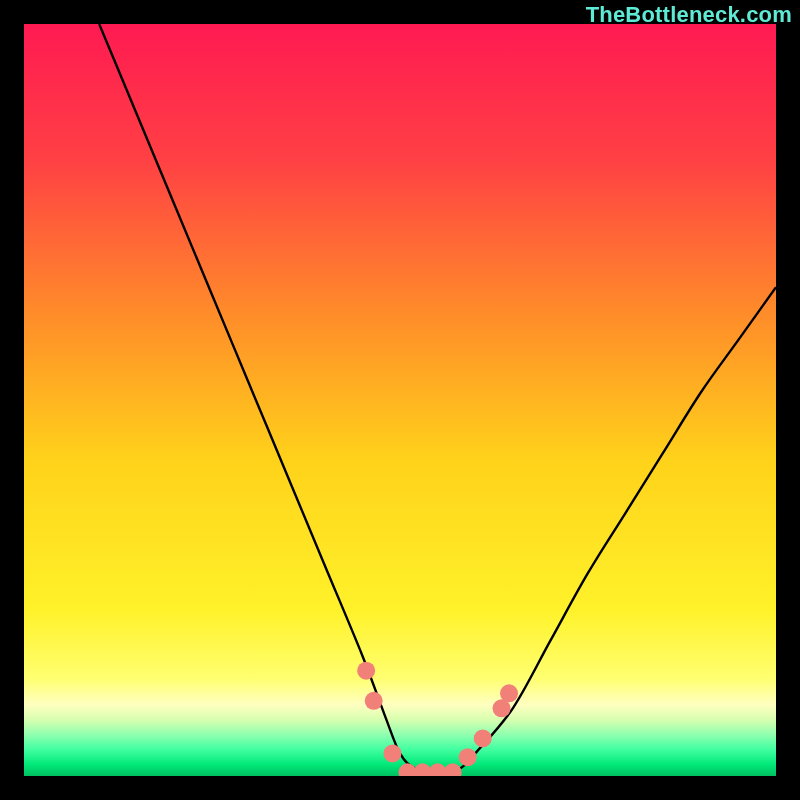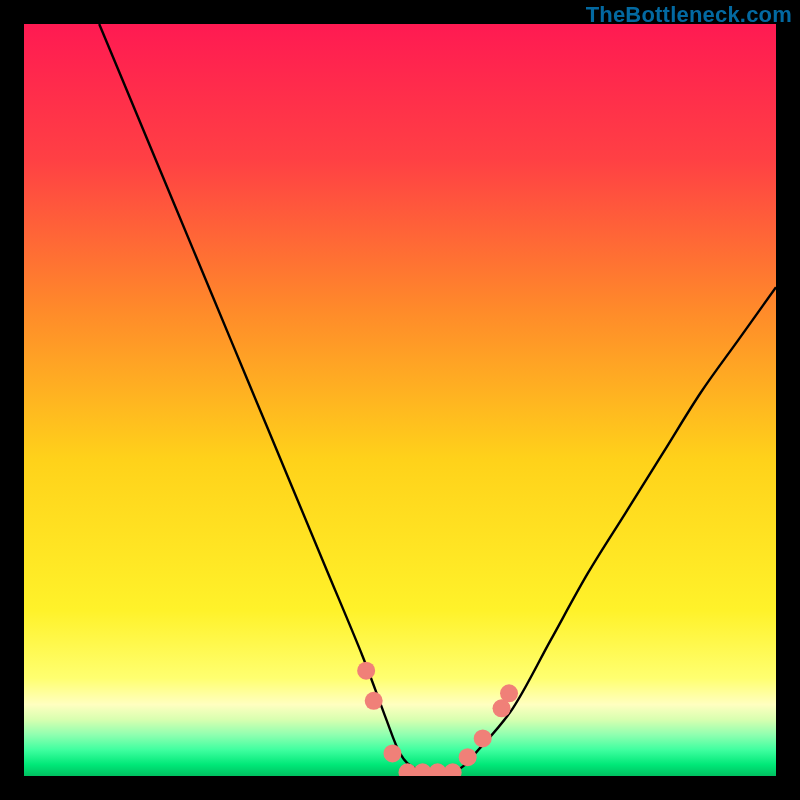--- a/index.html
+++ b/index.html
@@ -26,21 +26,21 @@
     height: 752px;
     overflow: hidden;
   }
   .watermark {
     position: absolute;
     top: 2px;
     right: 8px;
     font-family: Arial, Helvetica, sans-serif;
     font-size: 22px;
     font-weight: 600;
-    color: #0369a1;
+    color: #5eead4;
     letter-spacing: 0.2px;
   }
   svg { display: block; }
 </style>
 </head>
 <body>
 
 <div class="frame">
   <div class="plot">
     <svg id="chart-svg" width="752" height="752" viewBox="0 0 752 752">

